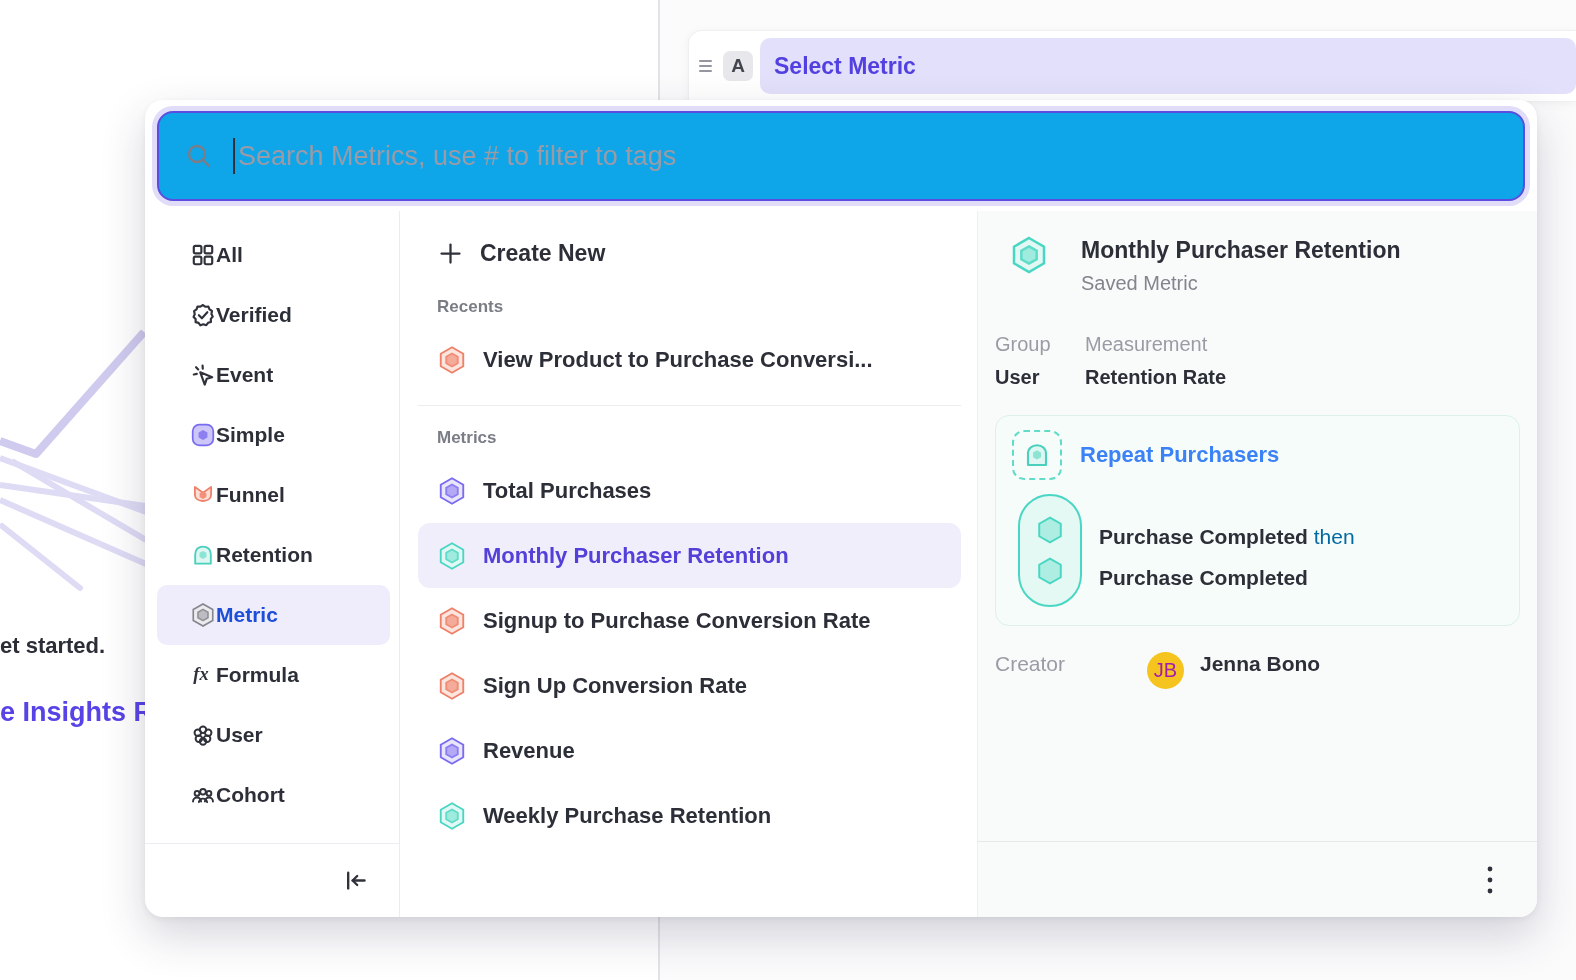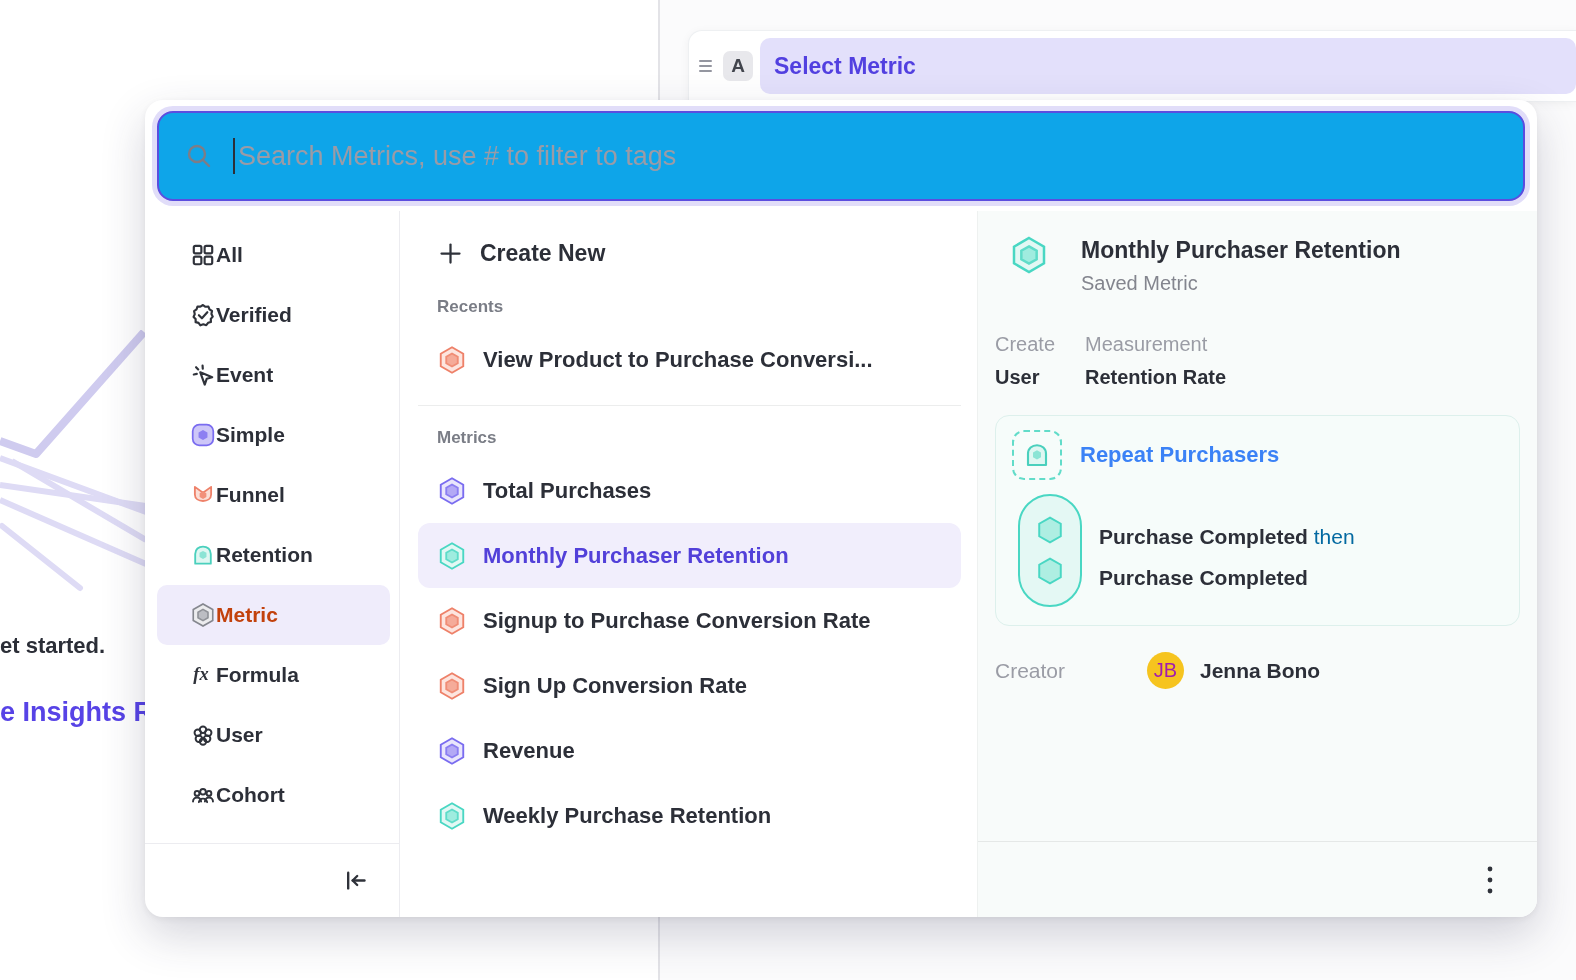--- a/index.html
+++ b/index.html
@@ -75,21 +75,21 @@
   .modal-body { flex:1; display:flex; min-height:0; }
 
   
   .sidebar { width:255px; border-right:1px solid #ececf0; display:flex; flex-direction:column; }
   .side-list { flex:1; padding-top:14px; }
   .side-item {
     height:60px; display:flex; align-items:center; 
     padding-left:33px; margin:0 9px 0 12px; border-radius:10px;
     font-size:21px; font-weight:600; color:#2c2f38; cursor:pointer;
   }
-  .side-item.selected { background:#efecfb; color:#c2410c; }
+  .side-item.selected { background:#efecfb; color:#1d4ed8; }
   .side-item .icn { width:26px; height:26px; flex:none; display:flex; }
   .side-foot {
     height:74px; border-top:1px solid #ececf0;
     display:flex; align-items:center; justify-content:flex-end; padding-right:30px;
   }
 
   
   .mid { width:578px; border-right:1px solid #e7e9e8; display:flex; flex-direction:column; overflow:hidden; }
   .create-row {
     margin-top:20px; height:44px; display:flex; align-items:center; gap:16px;
@@ -144,21 +144,21 @@
   .pc-flow { display:flex; margin-top:14px; }
   .capsule {
     width:64px; height:113px; border:2px solid #49d7c3; background:#e4f8f4;
     border-radius:32px; margin-left:6px;
     display:flex; flex-direction:column; align-items:center; justify-content:center; gap:7px;
   }
   .pc-steps { margin-left:17px; padding-top:22px; }
   .pc-step { font-size:21px; font-weight:700; color:#2c2f38; line-height:41px; }
   .pc-then { color:#0369a1; font-weight:400; }
 
-  .creator-row { display:flex; align-items:center; margin-top:26px; }
+  .creator-row { display:flex; margin-top:26px; }
   .creator-label { width:152px; font-size:21px; color:#9a9ca5; }
   .avatar {
     width:37px; height:37px; border-radius:50%; background:#f6c41f;
     color:#a21caf; font-weight:400; font-size:20px;
     display:flex; align-items:center; justify-content:center;
   }
   .creator-name { font-size:21px; font-weight:600; color:#2c2f38; margin-left:16px; }
 
   .panel-foot {
     height:76px; border-top:1px solid #e5e8e7;
@@ -424,21 +424,21 @@
               </svg>
             </span>
           <div>
             <div class="p-title">Monthly Purchaser Retention</div>
             <div class="p-sub">Saved Metric</div>
           </div>
         </div>
 
         <div class="p-meta">
           <div class="col1">
-            <div class="meta-label">Create</div>
+            <div class="meta-label">Group</div>
             <div class="meta-value">User</div>
           </div>
           <div>
             <div class="meta-label">Measurement</div>
             <div class="meta-value">Retention Rate</div>
           </div>
         </div>
 
         <div class="preview-card">
           <div class="pc-head">

